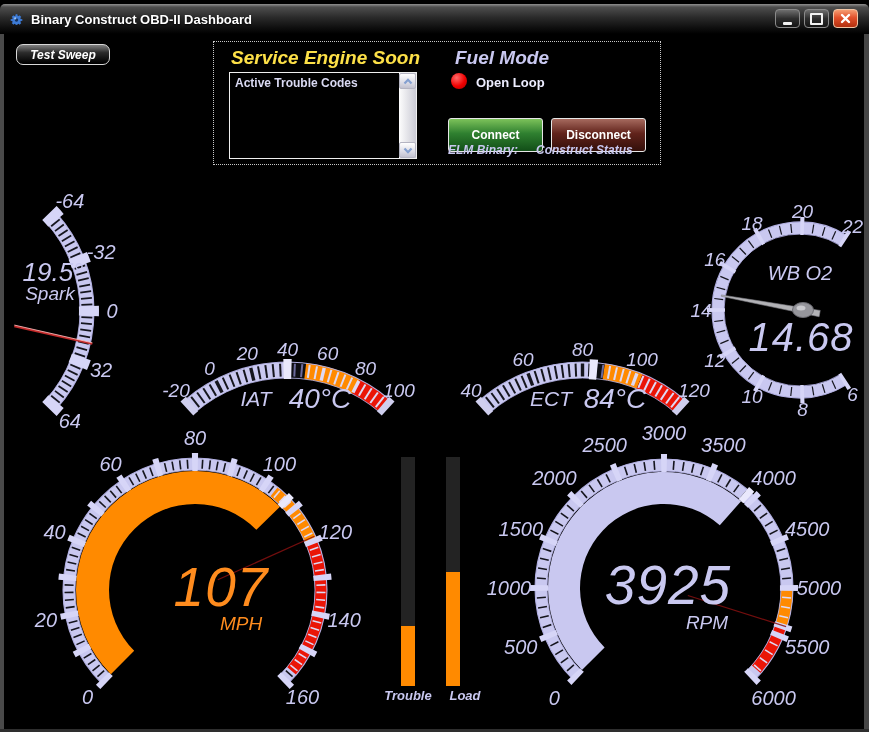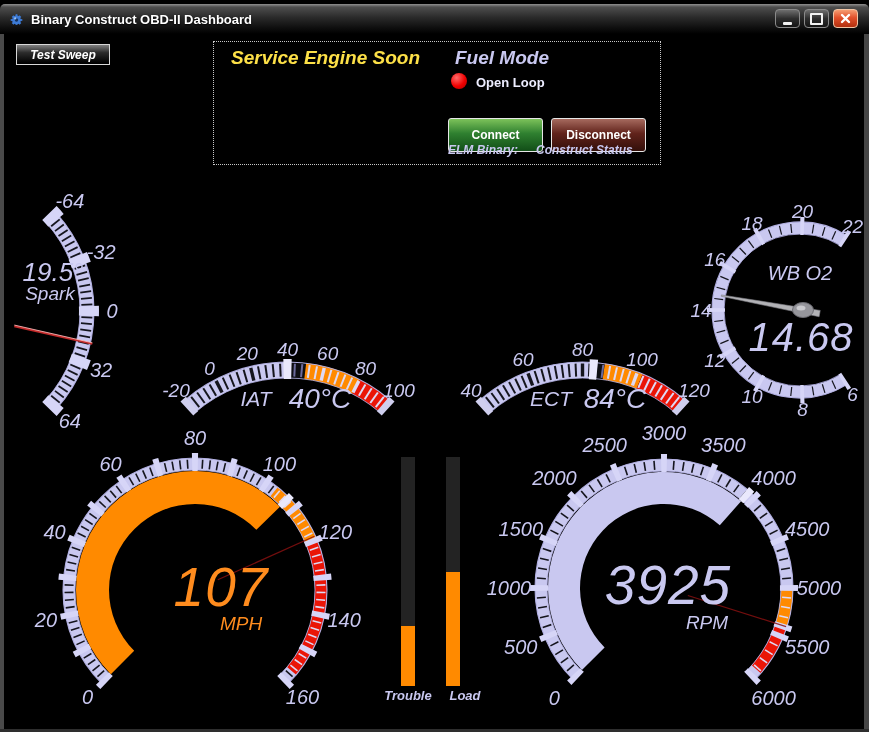--- a/index.html
+++ b/index.html
@@ -14,21 +14,21 @@
     display:flex;align-items:center;z-index:30;}
   .app-icon{margin-left:9px;display:flex;}
   .title-text{color:#fff;font-weight:bold;font-size:13px;margin-left:7px;text-shadow:0 1px 2px #000;}
   .win-controls{position:absolute;right:11px;top:5px;display:flex;gap:4px;}
   .win-btn{width:25px;height:19px;border-radius:4px;border:1px solid #8a8a8a;box-sizing:border-box;
     background:linear-gradient(#6e6e6e,#2e2e2e 50%,#141414);display:flex;align-items:center;justify-content:center;padding:0;}
   .win-btn.close{background:linear-gradient(#f69d72,#e2512b 45%,#b22f0e);border-color:#f2c5a5;}
   .glyph-min{width:9px;height:3px;background:#f2f2f2;border-radius:1px;margin-top:9px;}
   .glyph-max{width:9px;height:8px;border:2px solid #f2f2f2;border-radius:1px;}
   .test-sweep{position:absolute;left:16px;top:44px;width:94px;height:21px;z-index:20;
-    background:linear-gradient(#808080,#2c2c2c 40%,#000 95%);border:1px solid #d8d8d8;border-radius:0;
+    background:linear-gradient(#808080,#2c2c2c 40%,#000 95%);border:1px solid #d8d8d8;border-radius:7px;
     color:#fff;font-style:italic;font-weight:bold;font-size:12px;font-family:"Liberation Sans",sans-serif;}
   .dtc-panel{position:absolute;left:213px;top:41px;width:446px;height:122px;border:1px dotted #c8c8c8;z-index:20;}
   .ses-title{position:absolute;left:17px;top:5px;font-size:19px;font-style:italic;font-weight:bold;color:#fde047;}
   .fuel-title{position:absolute;left:241px;top:5px;font-size:19px;font-style:italic;font-weight:bold;color:#c9c8f0;}
   .listbox{position:absolute;left:15px;top:30px;width:186px;height:85px;background:#000;border:1px solid #efefef;}
   .list-items{position:absolute;left:0;top:0;right:17px;bottom:0;overflow:hidden;}
   .list-item{color:#d9d9f2;font-weight:bold;font-size:12px;padding:3px 5px 0 5px;}
   .scrollbar{position:absolute;top:0;right:0;bottom:0;width:17px;
     background:linear-gradient(90deg,#fdfdfd,#cacad4);display:flex;flex-direction:column;justify-content:space-between;}
   .scroll-btn{height:16px;background:linear-gradient(#ffffff,#dcdce6 60%,#c2c2d0);border:1px solid #b4b4c2;
@@ -521,20 +521,38 @@
         <text x="773.6015510839148" y="697.601551083915" fill="#c9c8f0" font-size="20" font-style="italic" font-family="&quot;Liberation Sans&quot;, sans-serif" text-anchor="middle" dy="0.35em">6000</text>
         <text x="668" y="604" fill="#c9c8f0" font-size="55" font-style="italic" font-family="&quot;Liberation Sans&quot;, sans-serif" text-anchor="middle" letter-spacing="1">3925</text>
         <text x="707" y="629" fill="#c9c8f0" font-size="19" font-style="italic" font-family="&quot;Liberation Sans&quot;, sans-serif" text-anchor="middle">RPM</text>
       </g>
     </svg>
 
   <button class="test-sweep">Test Sweep</button>
 
   <div class="dtc-panel">
     <div class="ses-title">Service Engine Soon</div>
+    <div class="listbox">
+      <div class="list-items" id="trouble-codes-list">
+          <div class="list-item">Active Trouble Codes</div>
+        </div>
+      <div class="scrollbar">
+        <button class="scroll-btn">
+          <svg width="10" height="7" viewBox="0 0 10 7">
+            <path d="M1.5 5.5 L5 1.8 L8.5 5.5" fill="none" stroke="#84a0d0" stroke-width="2.2"></path>
+          </svg>
+        </button>
+        <div class="scroll-track"></div>
+        <button class="scroll-btn">
+          <svg width="10" height="7" viewBox="0 0 10 7">
+            <path d="M1.5 1.5 L5 5.2 L8.5 1.5" fill="none" stroke="#84a0d0" stroke-width="2.2"></path>
+          </svg>
+        </button>
+      </div>
+    </div>
     <div class="fuel-title">Fuel Mode</div>
     <div class="fuel-indicator"></div>
     <div class="fuel-status">Open Loop</div>
     <button class="panel-btn btn-connect">Connect</button>
     <button class="panel-btn btn-disconnect">Disconnect</button>
     <div class="status-lbl elm-status">ELM Binary:</div>
     <div class="status-lbl conn-status">Construct Status</div>
   </div>
 
   <div class="vbar" id="throttle-bar">

